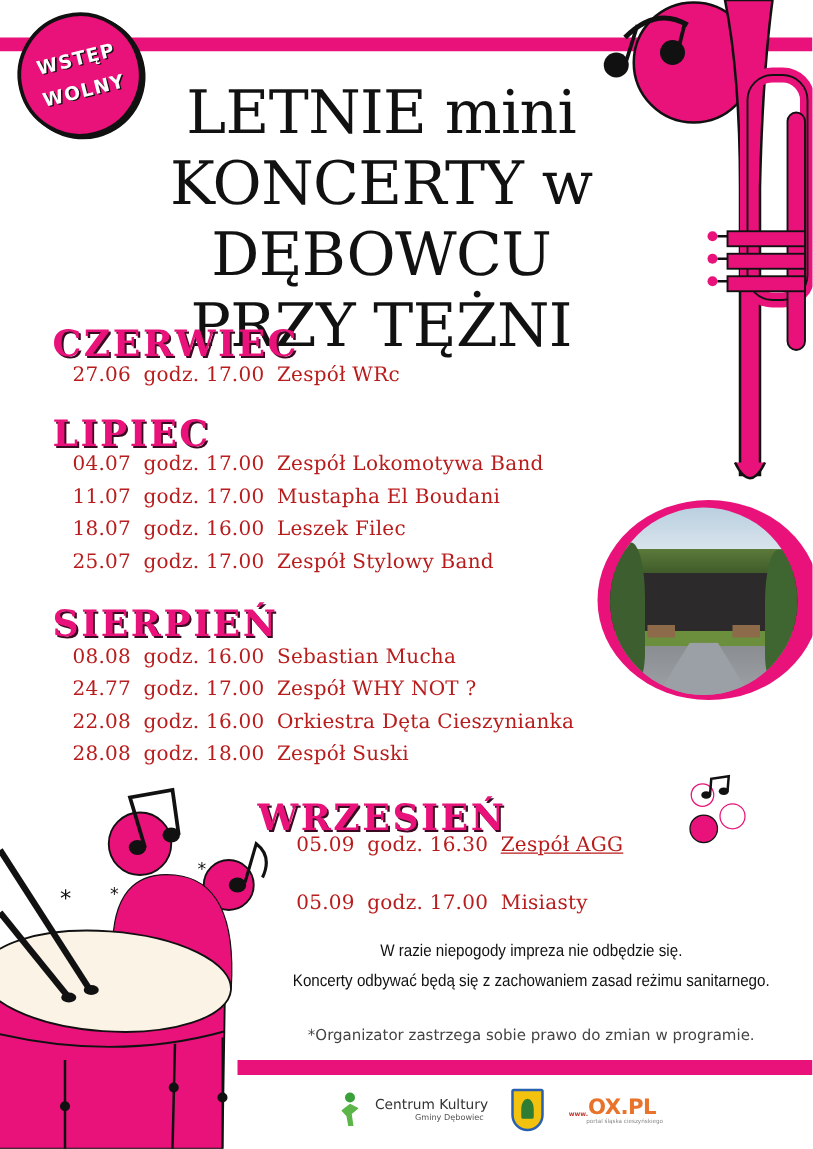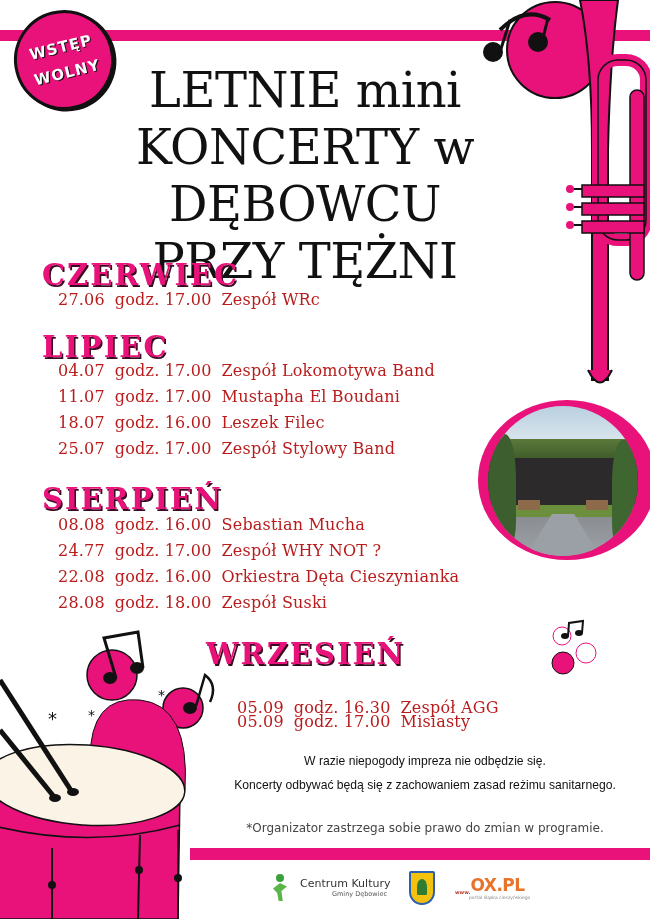--- a/index.html
+++ b/index.html
@@ -151,21 +151,21 @@
   <span class="d">24.77</span><span class="t">godz. 17.00</span><span>Zespół WHY NOT ?</span>
 </div>
 <div class="row" style="left:58px;top:567px;">
   <span class="d">22.08</span><span class="t">godz. 16.00</span><span>Orkiestra Dęta Cieszynianka</span>
 </div>
 <div class="row" style="left:58px;top:593px;">
   <span class="d">28.08</span><span class="t">godz. 18.00</span><span>Zespół Suski</span>
 </div>
 
 <div class="month" style="left:206px;top:637px;">WRZESIEŃ</div>
-<div class="row" style="left:237px;top:698px;">
+<div class="row" style="left:237px;top:666px;text-decoration:underline;">
   <span class="d">05.09</span><span class="t">godz. 16.30</span><span>Zespół AGG</span>
 </div>
 <div class="row" style="left:237px;top:712px;">
   <span class="d">05.09</span><span class="t">godz. 17.00</span><span>Misiasty</span>
 </div>
 
 <div class="photo">
   <div class="photo-inner">
     <div class="tree-l"></div>
       <div class="tree-r"></div>

